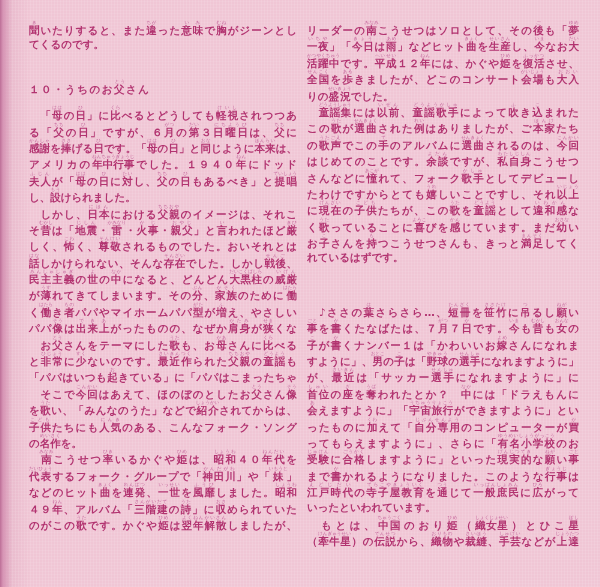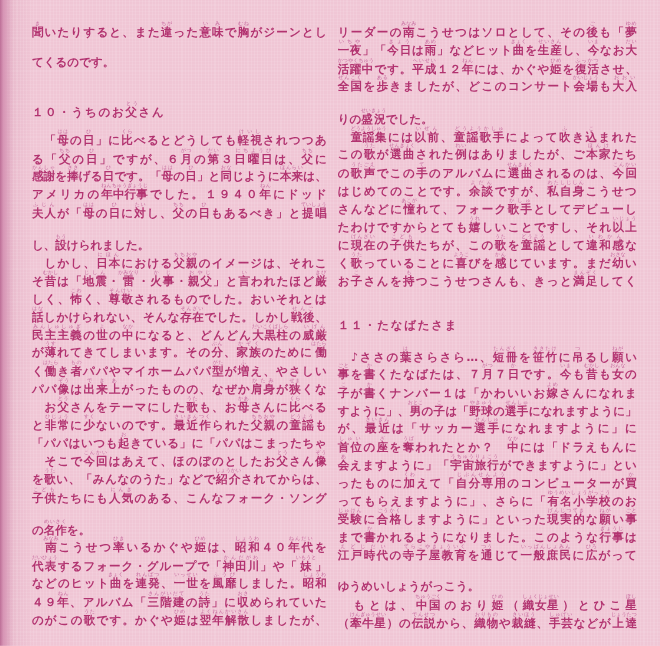--- a/index.html
+++ b/index.html
@@ -24,21 +24,21 @@
     color:var(--text,#b23370);
     font-size:10.5px;line-height:16.4px;font-weight:bold;
   }
   .col-left{left:29px;width:268px;}
   .col-right{left:307px;width:272px;}
   .line{
     height:16.4px;
     text-align:justify;
     text-align-last:justify;
   }
-  .line.last{text-align-last:left;margin-top:13px;}
+  .line.last{text-align-last:left;}
   .heading{
     height:16.4px;letter-spacing:1.5px;white-space:nowrap;
   }
   ruby{ruby-position:over;}
   rt{
     font-size:4.6px;line-height:4.6px;
     color:var(--ruby,#c4639a);
     font-weight:normal;
     letter-spacing:0;
   }
@@ -105,36 +105,36 @@
     <div>
       <div class="line">　<ruby>童謡集<rt>どうようしゅう</rt></ruby>には<ruby>以前<rt>いぜん</rt></ruby>、<ruby>童謡歌手<rt>どうようかしゅ</rt></ruby>によって<ruby>吹<rt>ふ</rt></ruby>き<ruby>込<rt>こ</rt></ruby>まれた</div>
       <div class="line">この<ruby>歌<rt>うた</rt></ruby>が<ruby>選曲<rt>せんきょく</rt></ruby>された<ruby>例<rt>れい</rt></ruby>はありましたが、ご<ruby>本家<rt>ほんけ</rt></ruby>たち</div>
       <div class="line">の<ruby>歌声<rt>うたごえ</rt></ruby>でこの<ruby>手<rt>て</rt></ruby>のアルバムに<ruby>選曲<rt>せんきょく</rt></ruby>されるのは、<ruby>今回<rt>こんかい</rt></ruby></div>
       <div class="line">はじめてのことです。<ruby>余談<rt>よだん</rt></ruby>ですが、<ruby>私自身<rt>わたしじしん</rt></ruby>こうせつ</div>
       <div class="line">さんなどに<ruby>憧<rt>あこが</rt></ruby>れて、フォーク<ruby>歌手<rt>かしゅ</rt></ruby>としてデビューし</div>
       <div class="line">たわけですからとても<ruby>嬉<rt>うれ</rt></ruby>しいことですし、それ<ruby>以上<rt>いじょう</rt></ruby></div>
       <div class="line">に<ruby>現在<rt>げんざい</rt></ruby>の<ruby>子供<rt>こども</rt></ruby>たちが、この<ruby>歌<rt>うた</rt></ruby>を<ruby>童謡<rt>どうよう</rt></ruby>として<ruby>違和感<rt>いわかん</rt></ruby>な</div>
       <div class="line">く<ruby>歌<rt>うた</rt></ruby>っていることに<ruby>喜<rt>よろこ</rt></ruby>びを<ruby>感<rt>かん</rt></ruby>じています。まだ<ruby>幼<rt>おさな</rt></ruby>い</div>
       <div class="line">お<ruby>子<rt>こ</rt></ruby>さんを<ruby>持<rt>も</rt></ruby>つこうせつさんも、きっと<ruby>満足<rt>まんぞく</rt></ruby>してく</div>
+      <div class="line last">れているはずです。</div>
     </div>
     <div style="height: 26px;"></div>
-    <div class="heading">１１・たなばたさま</div>
     <div style="height: 10px;"></div>
     <div>
       <div class="line">　♪ささの<ruby>葉<rt>は</rt></ruby>さらさら…、<ruby>短冊<rt>たんざく</rt></ruby>を<ruby>笹竹<rt>ささたけ</rt></ruby>に<ruby>吊<rt>つ</rt></ruby>るし<ruby>願<rt>ねが</rt></ruby>い</div>
       <div class="line"><ruby>事<rt>ごと</rt></ruby>を<ruby>書<rt>か</rt></ruby>くたなばたは、７<ruby>月<rt>がつ</rt></ruby>７<ruby>日<rt>か</rt></ruby>です。<ruby>今<rt>いま</rt></ruby>も<ruby>昔<rt>むかし</rt></ruby>も<ruby>女<rt>おんな</rt></ruby>の</div>
       <div class="line"><ruby>子<rt>こ</rt></ruby>が<ruby>書<rt>か</rt></ruby>くナンバー１は「かわいいお<ruby>嫁<rt>よめ</rt></ruby>さんになれま</div>
       <div class="line">すように」、<ruby>男<rt>おとこ</rt></ruby>の<ruby>子<rt>こ</rt></ruby>は「<ruby>野球<rt>やきゅう</rt></ruby>の<ruby>選手<rt>せんしゅ</rt></ruby>になれますように」</div>
       <div class="line">が、<ruby>最近<rt>さいきん</rt></ruby>は「サッカー<ruby>選手<rt>せんしゅ</rt></ruby>になれますように」に</div>
       <div class="line"><ruby>首位<rt>しゅい</rt></ruby>の<ruby>座<rt>ざ</rt></ruby>を<ruby>奪<rt>うば</rt></ruby>われたとか？　<ruby>中<rt>なか</rt></ruby>には「ドラえもんに</div>
       <div class="line"><ruby>会<rt>あ</rt></ruby>えますように」「<ruby>宇宙旅行<rt>うちゅうりょこう</rt></ruby>ができますように」とい</div>
       <div class="line">ったものに<ruby>加<rt>くわ</rt></ruby>えて「<ruby>自分専用<rt>じぶんせんよう</rt></ruby>のコンピューターが<ruby>買<rt>か</rt></ruby></div>
       <div class="line">ってもらえますように」、さらに「<ruby>有名小学校<rt>ゆうめいしょうがっこう</rt></ruby>のお</div>
       <div class="line"><ruby>受験<rt>じゅけん</rt></ruby>に<ruby>合格<rt>ごうかく</rt></ruby>しますように」といった<ruby>現実的<rt>げんじつてき</rt></ruby>な<ruby>願<rt>ねが</rt></ruby>い<ruby>事<rt>ごと</rt></ruby></div>
       <div class="line">まで<ruby>書<rt>か</rt></ruby>かれるようになりました。このような<ruby>行事<rt>ぎょうじ</rt></ruby>は</div>
       <div class="line"><ruby>江戸時代<rt>えどじだい</rt></ruby>の<ruby>寺子屋教育<rt>てらこやきょういく</rt></ruby>を<ruby>通<rt>つう</rt></ruby>じて<ruby>一般庶民<rt>いっぱんしょみん</rt></ruby>に<ruby>広<rt>ひろ</rt></ruby>がって</div>
-      <div class="line last">ゆうめいしょうがっこう。</div>
+      <div class="line last">いったといわれています。</div>
     </div>
     <div>
       <div class="line">　もとは、<ruby>中国<rt>ちゅうごく</rt></ruby>のおり<ruby>姫<rt>ひめ</rt></ruby>（<ruby>織女星<rt>しょくじょせい</rt></ruby>）とひこ<ruby>星<rt>ぼし</rt></ruby></div>
       <div class="line">（<ruby>牽牛星<rt>けんぎゅうせい</rt></ruby>）の<ruby>伝説<rt>でんせつ</rt></ruby>から、<ruby>織物<rt>おりもの</rt></ruby>や<ruby>裁縫<rt>さいほう</rt></ruby>、<ruby>手芸<rt>しゅげい</rt></ruby>などが<ruby>上達<rt>じょうたつ</rt></ruby></div>
     </div>
   </div>
 
 </body></html>

